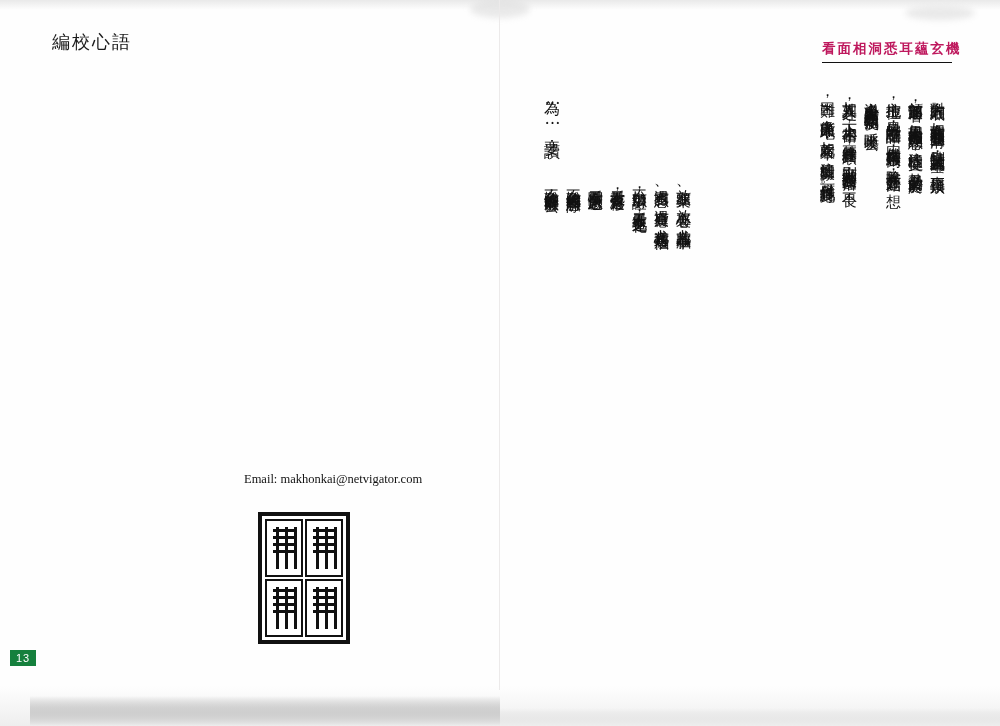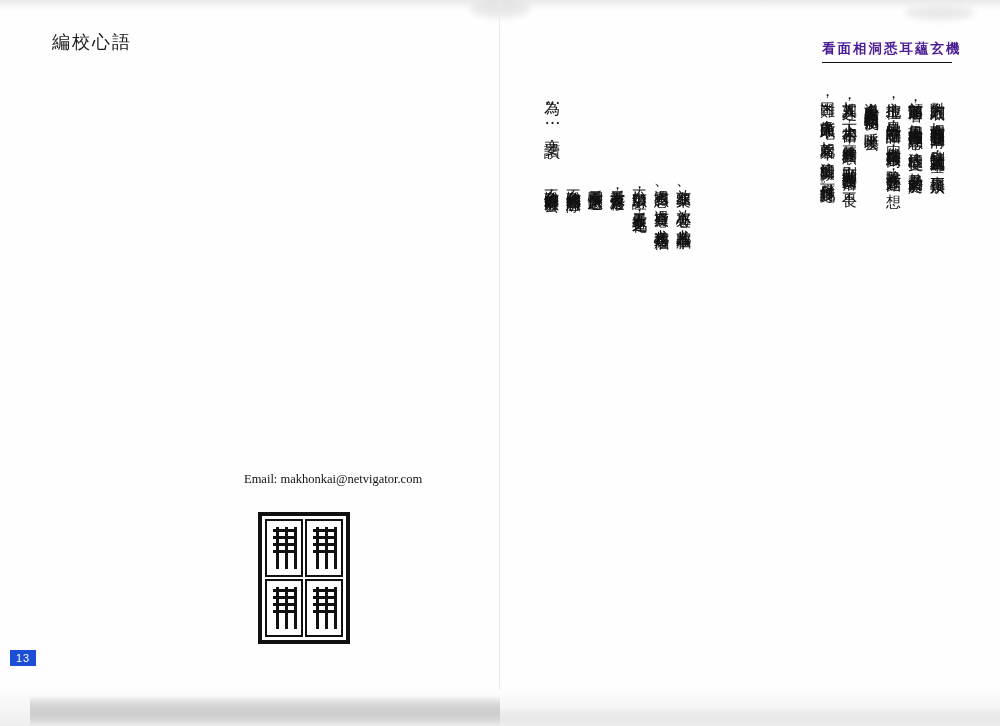--- a/index.html
+++ b/index.html
@@ -150,38 +150,38 @@
     color: #111;
     font-size: 34px;
     line-height: 58px;
     text-align: center;
     font-family: "DejaVu Serif", "Liberation Serif", serif;
     opacity: 0;
   }
 
   .folio {
     position: absolute;
-    background: #1d4ed8;
+    background: #15803d;
     color: #fff;
     font-size: 11px;
     padding: 2px 6px;
     font-family: "Liberation Sans", sans-serif;
     letter-spacing: 1px;
   }
   #folio-left { left: 10px; top: 650px; }
   #folio-right { left: 987px; top: 676px; margin-left: 32px; }
 
   
   .running-head-right {
     position: absolute;
     left: 822px; top: 40px;
     font-size: 13.5px;
     letter-spacing: 2px;
     font-weight: bold;
-    color: #4c1d95;
+    color: #be185d;
   }
   .running-head-right .underline {
     position: absolute;
     left: 0; top: 22px;
     width: 130px; height: 1px;
     background: #111;
   }
 
   .body-col {
     position: absolute;

